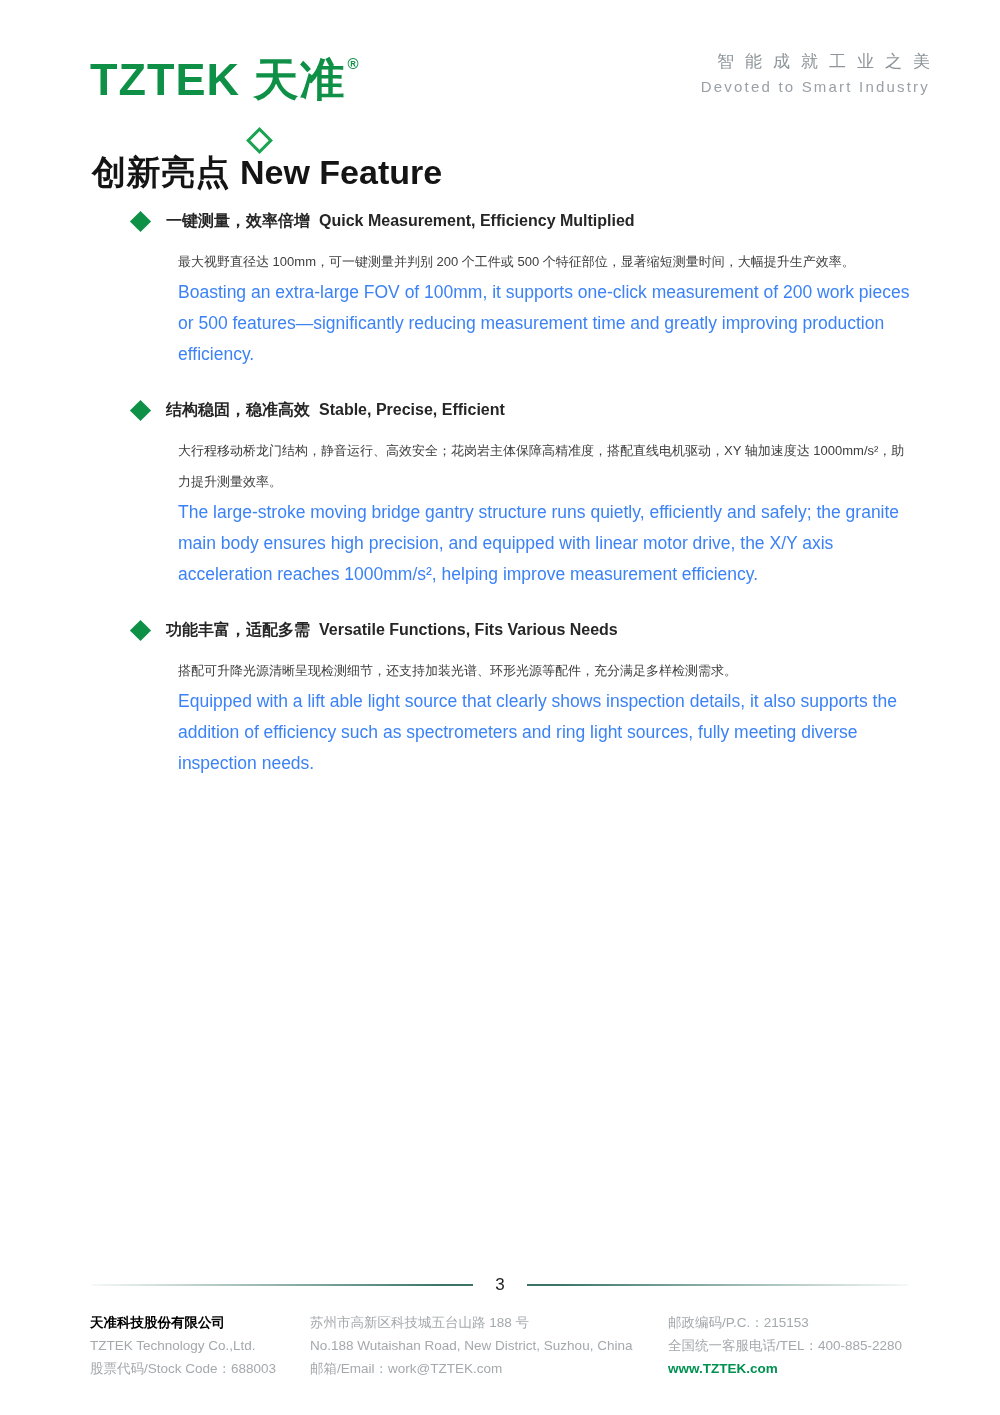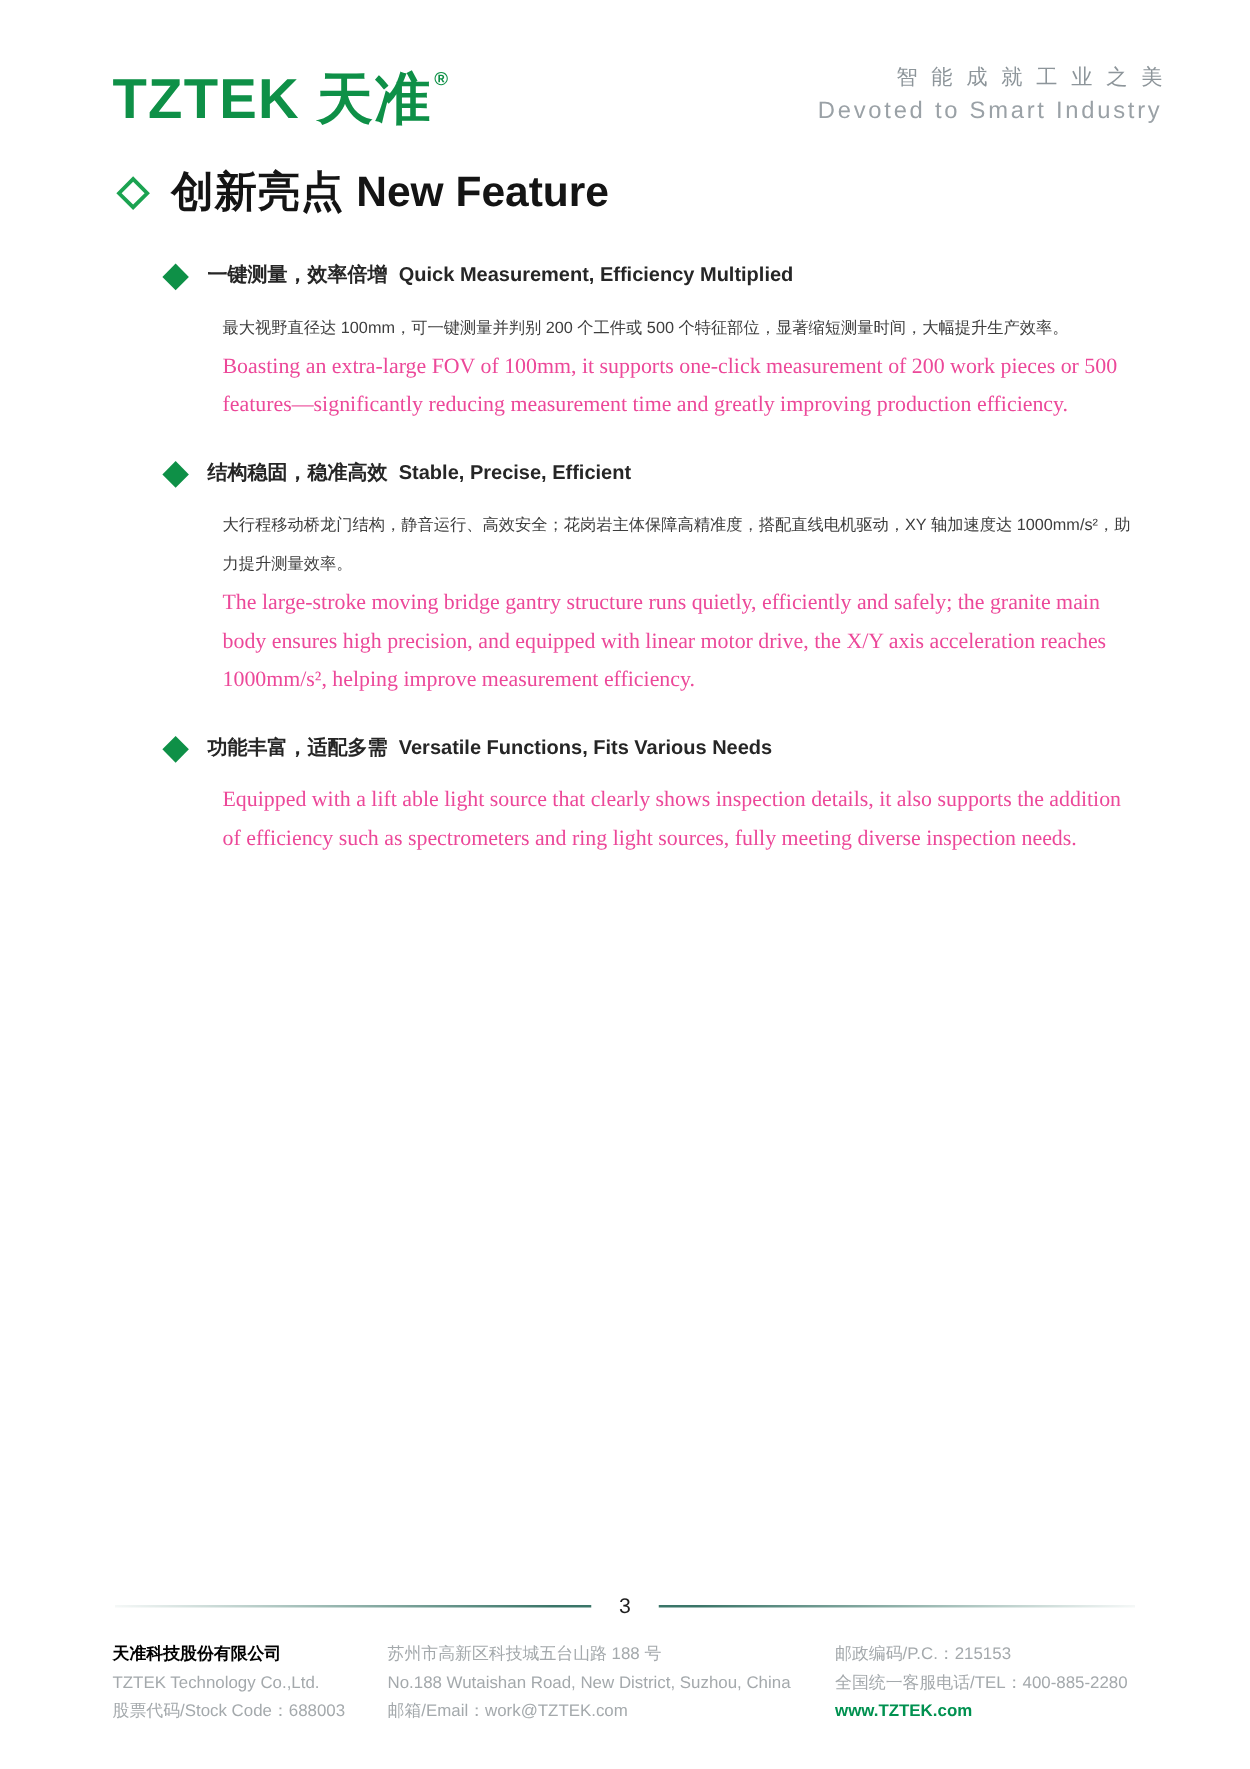--- a/index.html
+++ b/index.html
@@ -38,33 +38,34 @@
   }
   .tagline { text-align: right; margin-top: 12px; }
   .tagline-cn {
     font-size: 17px;
     color: #8d959a;
     letter-spacing: 11px;
     margin-right: -11px;
     white-space: nowrap;
   }
   .tagline-en {
-    font-size: 19px;
+    font-size: 15px;
     color: #9aa1a6;
     letter-spacing: 2.2px;
     margin-top: 5px;
     white-space: nowrap;
   }
 
   
   .page-title {
     position: absolute;
     top: 131px; left: 92px;
     display: flex;
     align-items: center;
+    flex-direction: column;
   }
   .diamond-outline {
     width: 19px; height: 19px;
     border: 3px solid #1ba351;
     transform: rotate(45deg);
     margin: 0 21px 0 5px;
     flex: 0 0 auto;
   }
   .page-title-text {
     font-size: 34px;
@@ -104,22 +105,21 @@
   .feature-heading-text .en { margin-left: 9px; }
   .feature-body { margin-left: 48px; width: 732px; }
   .body-cn {
     font-size: 13px;
     line-height: 31px;
     color: #3d3d3d;
   }
   .body-en {
     font-size: 17.5px;
     line-height: 31px;
-    color: #ec4899;
-    font-family: Liberation Serif, serif;
+    color: #3b82f6;
   }
 
   
   .pagination {
     position: absolute;
     top: 1275px; left: 92px; right: 92px;
     display: flex;
     align-items: center;
   }
   .pag-line { flex: 1 1 auto; height: 2px; }
@@ -205,20 +205,21 @@
     </div>
 
     <div class="feature">
       <div class="feature-heading">
         <span class="diamond-filled"></span>
         <span class="feature-heading-text">
           <span>功能丰富，适配多需</span><span class="en">Versatile Functions, Fits Various Needs</span>
         </span>
       </div>
       <div class="feature-body">
+        <p class="body-cn">搭配可升降光源清晰呈现检测细节，还支持加装光谱、环形光源等配件，充分满足多样检测需求。</p>
         <p class="body-en">Equipped with a lift able light source that clearly shows inspection details, it also supports the addition of efficiency such as spectrometers and ring light sources, fully meeting diverse inspection needs.</p>
       </div>
     </div>
 
   </div>
 
   <div class="pagination">
     <div class="pag-line left"></div>
     <div class="pag-number">3</div>
     <div class="pag-line right"></div>

